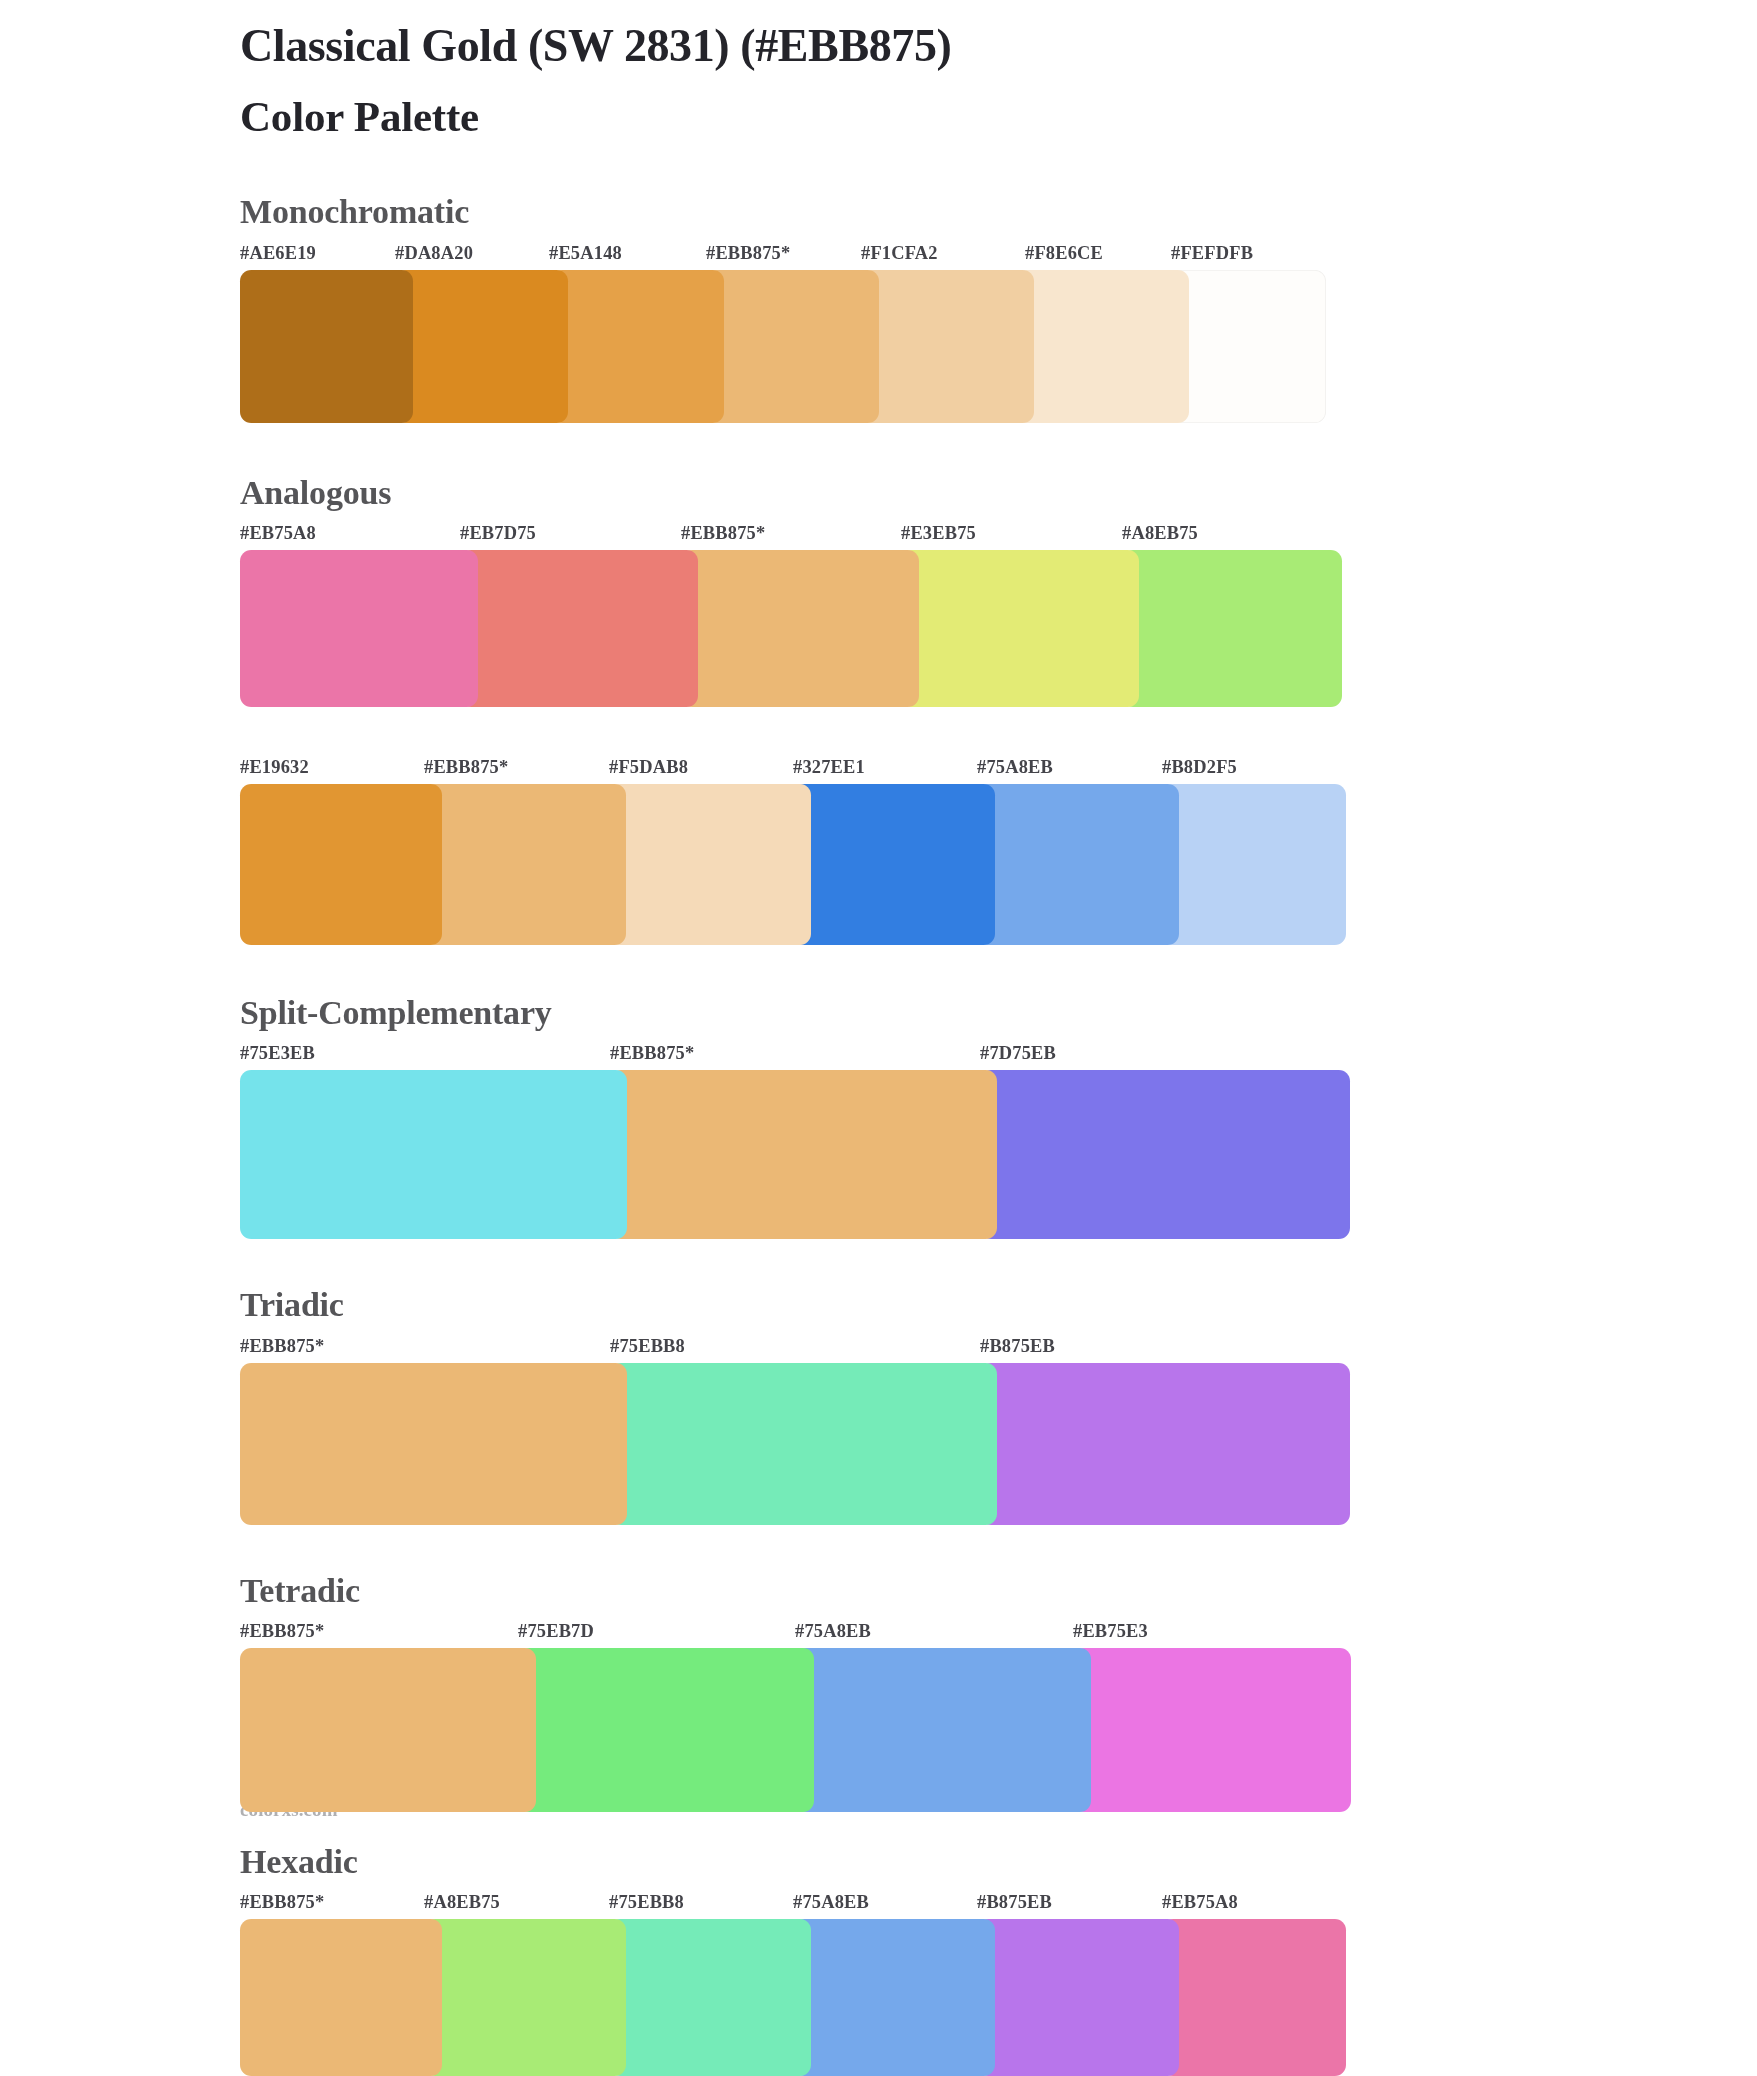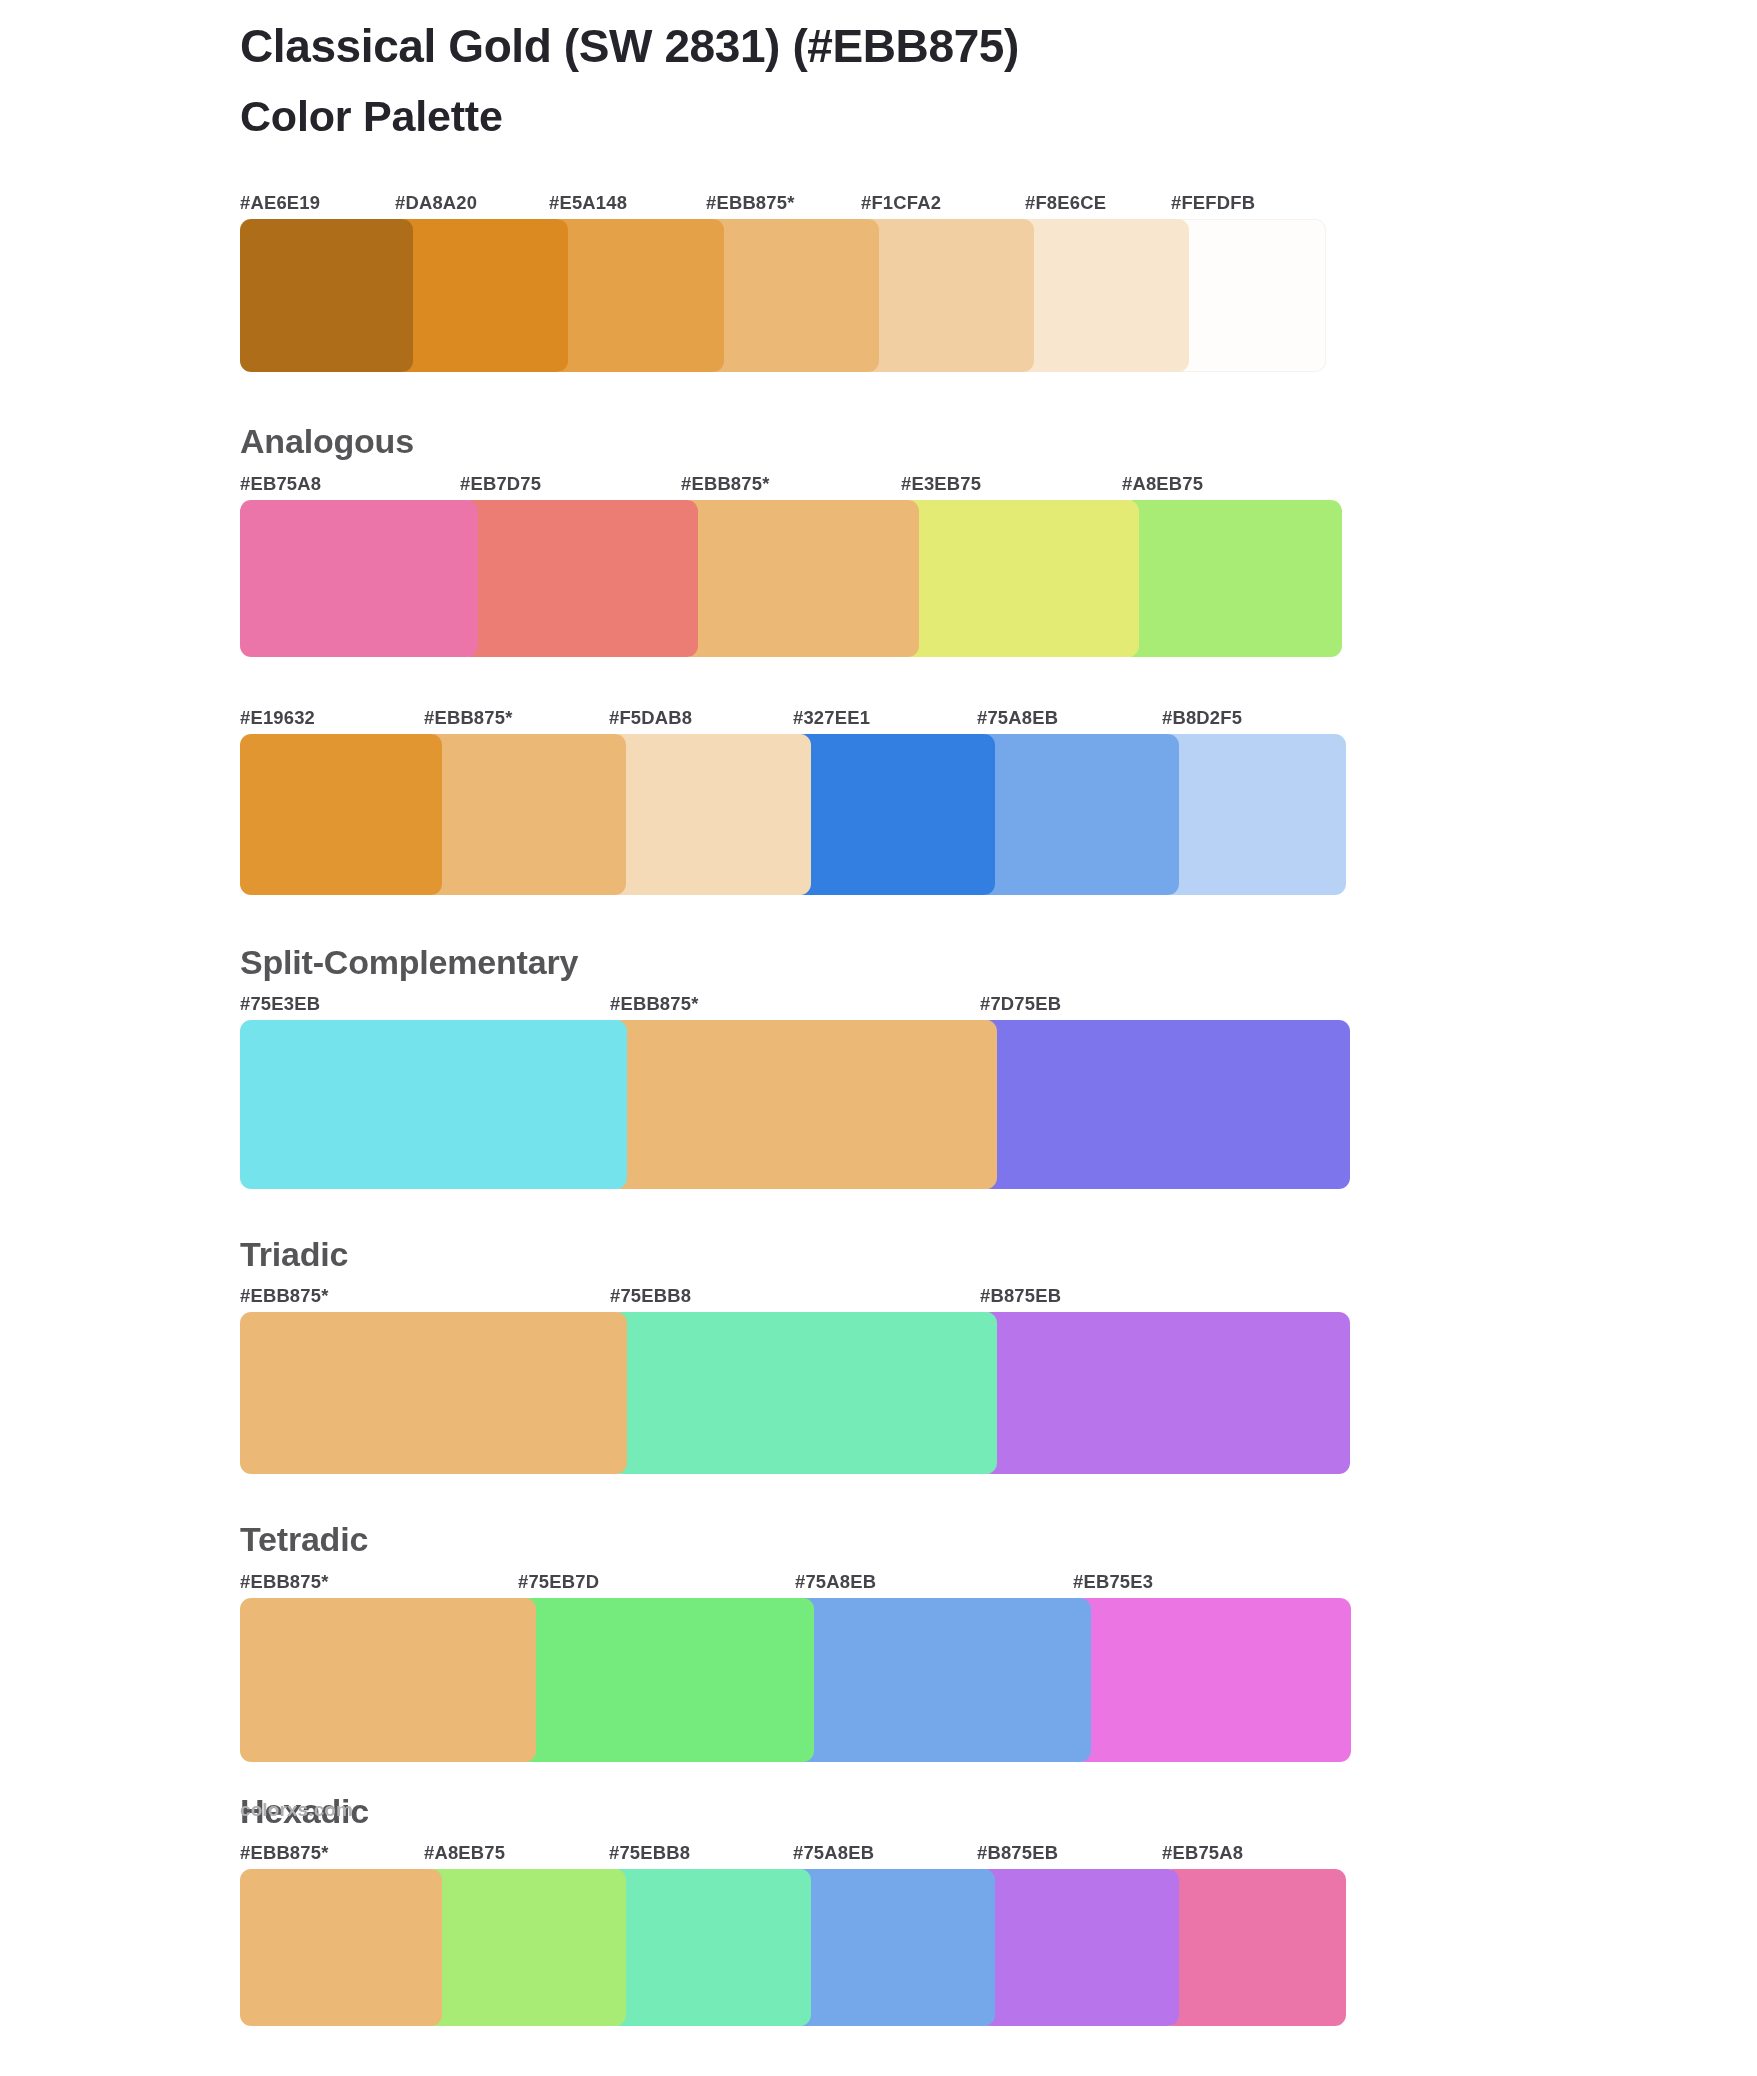--- a/index.html
+++ b/index.html
@@ -13,20 +13,21 @@
   body {
     font-family: "Liberation Sans", sans-serif;
     -webkit-font-smoothing: antialiased;
   }
 
   .page {
     position: relative;
     width: 1757px;
     height: 1847px;
     padding: 0;
+    font-family: Liberation Serif, serif;
   }
 
   
   .header {
     padding: 19px 0 0 240px;
   }
 
   .page-title {
     font-size: 46px;
     font-weight: bold;
@@ -142,20 +143,21 @@
 
 <div class="page">
 
   <div class="header">
     <h1 class="page-title">Classical Gold (SW 2831) (#EBB875)</h1>
     <h2 class="page-subtitle">Color Palette</h2>
   </div>
 
   <div class="sections" id="sections-root">
       <div class="section" data-section="monochromatic">
+        <div class="section-title">Monochromatic</div>
         <div class="labels-row">
           <span class="swatch-label" style="left: 0px;">#AE6E19</span>
           <span class="swatch-label" style="left: 155px;">#DA8A20</span>
           <span class="swatch-label" style="left: 309px; text-align: center;">#E5A148</span>
           <span class="swatch-label" style="left: 466px;">#EBB875*</span>
           <span class="swatch-label" style="left: 621px;">#F1CFA2</span>
           <span class="swatch-label" style="left: 785px;">#F8E6CE</span>
           <span class="swatch-label" style="left: 931px;">#FEFDFB</span>
         </div>
         <div class="swatch-row">

